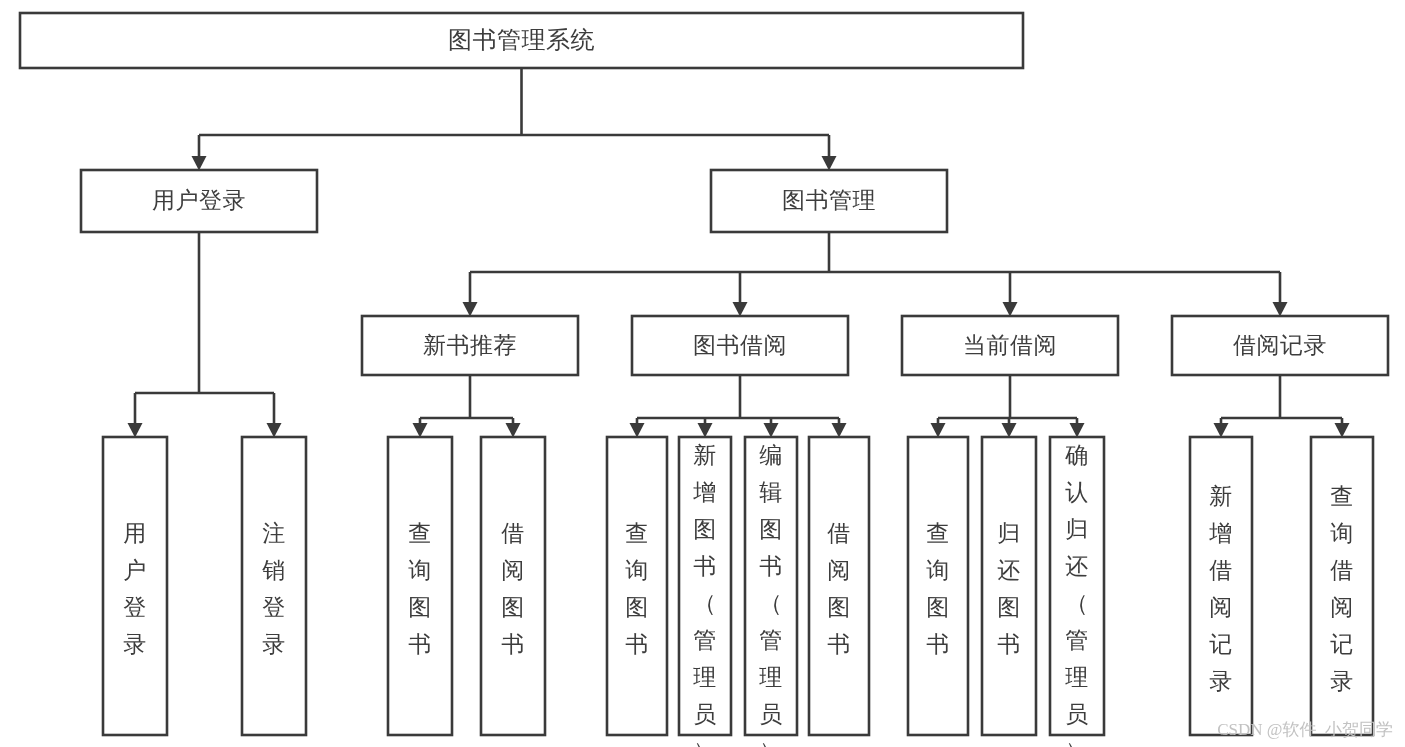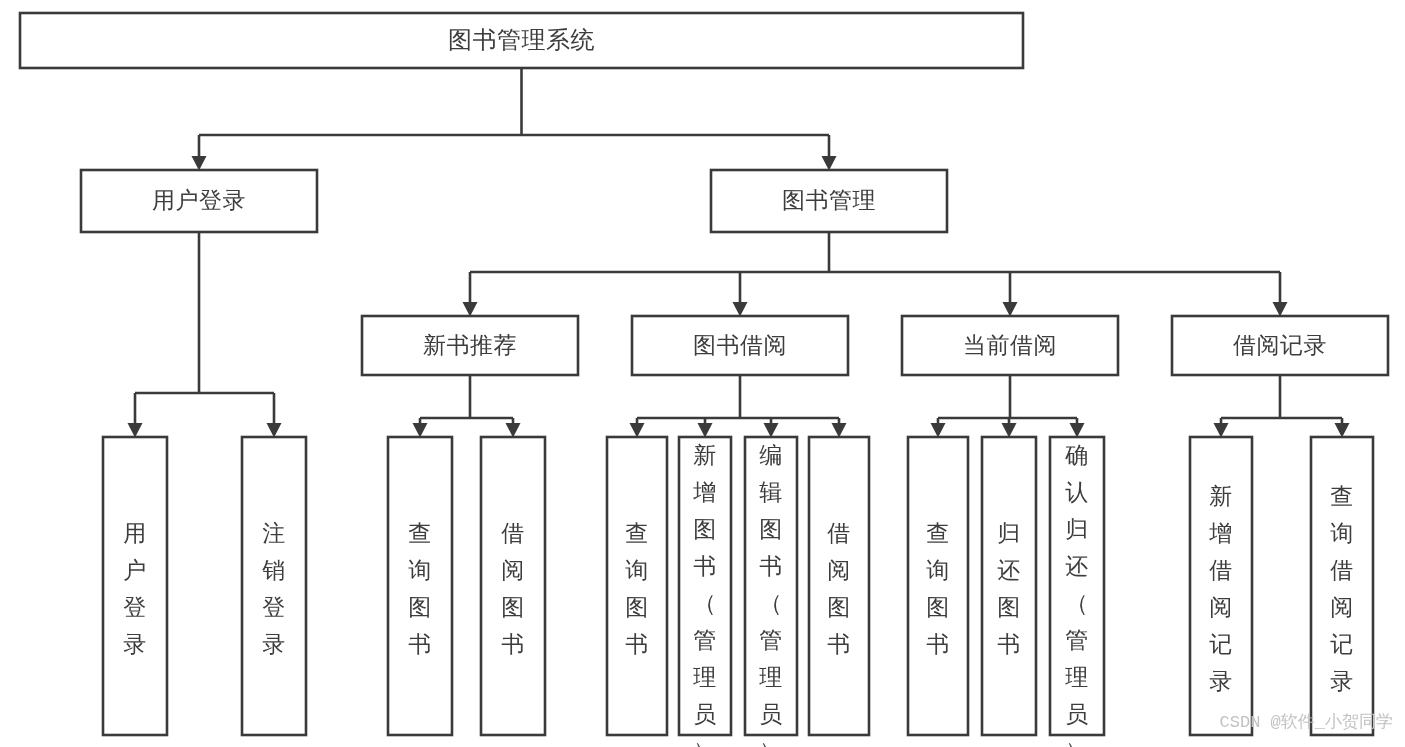--- a/index.html
+++ b/index.html
@@ -54,22 +54,22 @@
     fill: none;
     stroke-linecap: butt;
   }
   .arrow-head {
     fill: #3a3a3a;
     stroke: none;
   }
   .watermark {
     position: absolute;
     right: 12px;
-    bottom: 14px;
-    font-family: Liberation Mono, monospace;
+    bottom: 6px;
+    font-family: Liberation Serif, serif;
     font-size: 17px;
     color: #c2c2c2;
     white-space: nowrap;
     pointer-events: none;
     user-select: none;
   }
 </style>
 </head>
 <body>
 

